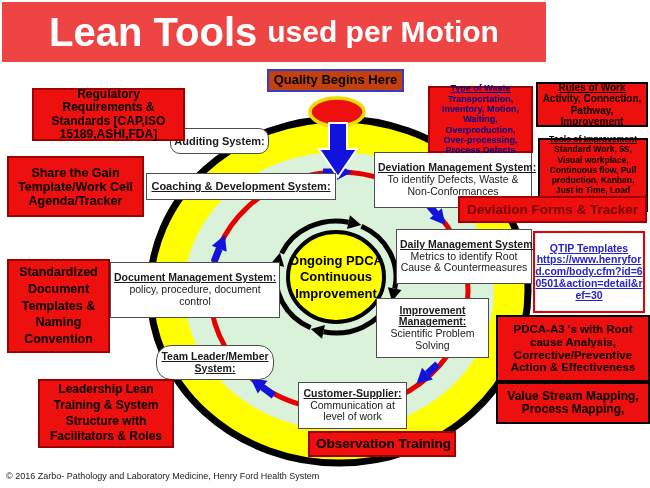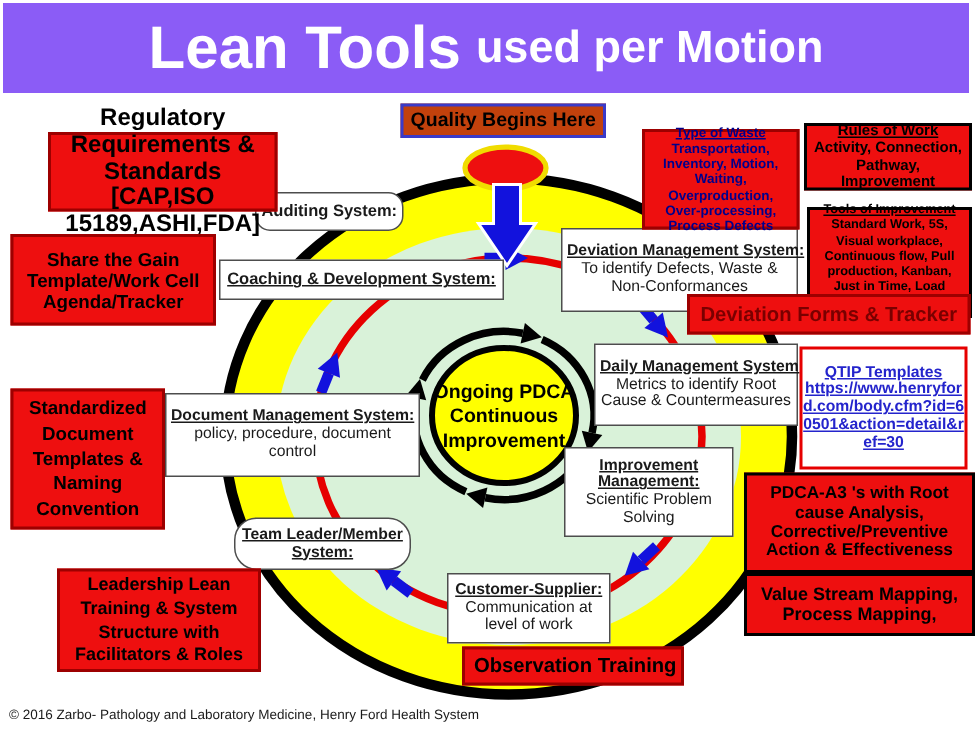--- a/index.html
+++ b/index.html
@@ -1,19 +1,19 @@
 <!DOCTYPE html>
 <html><head>
 <meta charset="utf-8">
 <style>
   html,body{margin:0;padding:0;background:#fff;}
   #slide{position:relative;width:650px;height:488px;background:#ffffff;overflow:hidden;
          font-family:"Liberation Sans",sans-serif;}
   
-  #titlebar{position:absolute;left:2px;top:2px;width:644px;height:60px;background:#8b5cf6;
+  #titlebar{position:absolute;left:2px;top:2px;width:544px;height:60px;background:#ef4444;
             display:flex;align-items:center;justify-content:center;z-index:5;text-align:right;}
   #titlebar .t1{color:#fff;font-weight:bold;font-size:40px;letter-spacing:0px;}
   #titlebar .t2{color:#fff;font-weight:bold;font-size:30px;margin-left:10px;}
   
   #diagram-svg{position:absolute;left:0;top:0;z-index:1;}
   
   .bx{position:absolute;box-sizing:border-box;display:flex;flex-direction:column;
       justify-content:center;text-align:center;z-index:3;line-height:1.12;}
   .wbox{background:#ffffff;border:1.5px solid #4d4d4d;color:#1a1a1a;padding:2px 3px;}
   .rbox{background:#ee0f0f;border:2px solid #9d0000;color:#000;font-weight:bold;padding:2px 3px;}
@@ -25,21 +25,21 @@
   #quality{left:267px;top:69px;width:137px;height:23px;background:#c2410c;border:2px solid #3a3ac8;
            font-weight:bold;font-size:13px;color:#000;z-index:4;}
   #b-auditing{left:170px;top:128px;width:99px;height:26px;font-size:11px;border-radius:10px;}
   #b-coaching{left:146px;top:173px;width:190px;height:27px;font-size:11px;}
   #b-deviation{left:374px;top:152px;width:158px;height:56px;font-size:10.5px;}
   #b-daily{left:396px;top:229px;width:136px;height:55px;font-size:10.5px;}
   #b-document{left:110px;top:262px;width:170px;height:56px;font-size:10.5px;}
   #b-improvement{left:376px;top:298px;width:113px;height:60px;font-size:10.5px;}
   #b-team{left:156px;top:345px;width:118px;height:35px;font-size:10.5px;border-radius:15px;}
   #b-customer{left:298px;top:382px;width:109px;height:47px;font-size:10.5px;}
-  #r-regulatory{left:32px;top:88px;width:153px;height:53px;font-size:16px;}
+  #r-regulatory{left:32px;top:88px;width:153px;height:53px;font-size:12px;}
   #r-sharegain{left:7px;top:156px;width:137px;height:61px;font-size:12.5px;}
   #r-standardized{left:7px;top:259px;width:103px;height:94px;font-size:12.5px;line-height:1.35;}
   #r-leadership{left:38px;top:379px;width:136px;height:69px;font-size:12px;line-height:1.3;}
   #r-rules{left:536px;top:82px;width:112px;height:45px;font-size:10px;}
   #r-waste{left:428px;top:86px;width:105px;height:67px;font-size:9px;color:#00008b;line-height:1.15;}
   #r-tools{left:538px;top:128px;width:110px;height:74px;font-size:8.5px;line-height:1.2;margin-top:10px;}
   #r-devforms{left:458px;top:196px;width:189px;height:27px;font-size:13.5px;color:#7a0000;}
   #r-qtip{left:533px;top:231px;width:112px;height:82px;background:#fff;border:2.5px solid #e60000;
           font-size:10.5px;font-weight:bold;color:#2424cc;z-index:4;}
   #r-qtip a{color:#2424cc;word-break:break-all;text-decoration:underline;}

